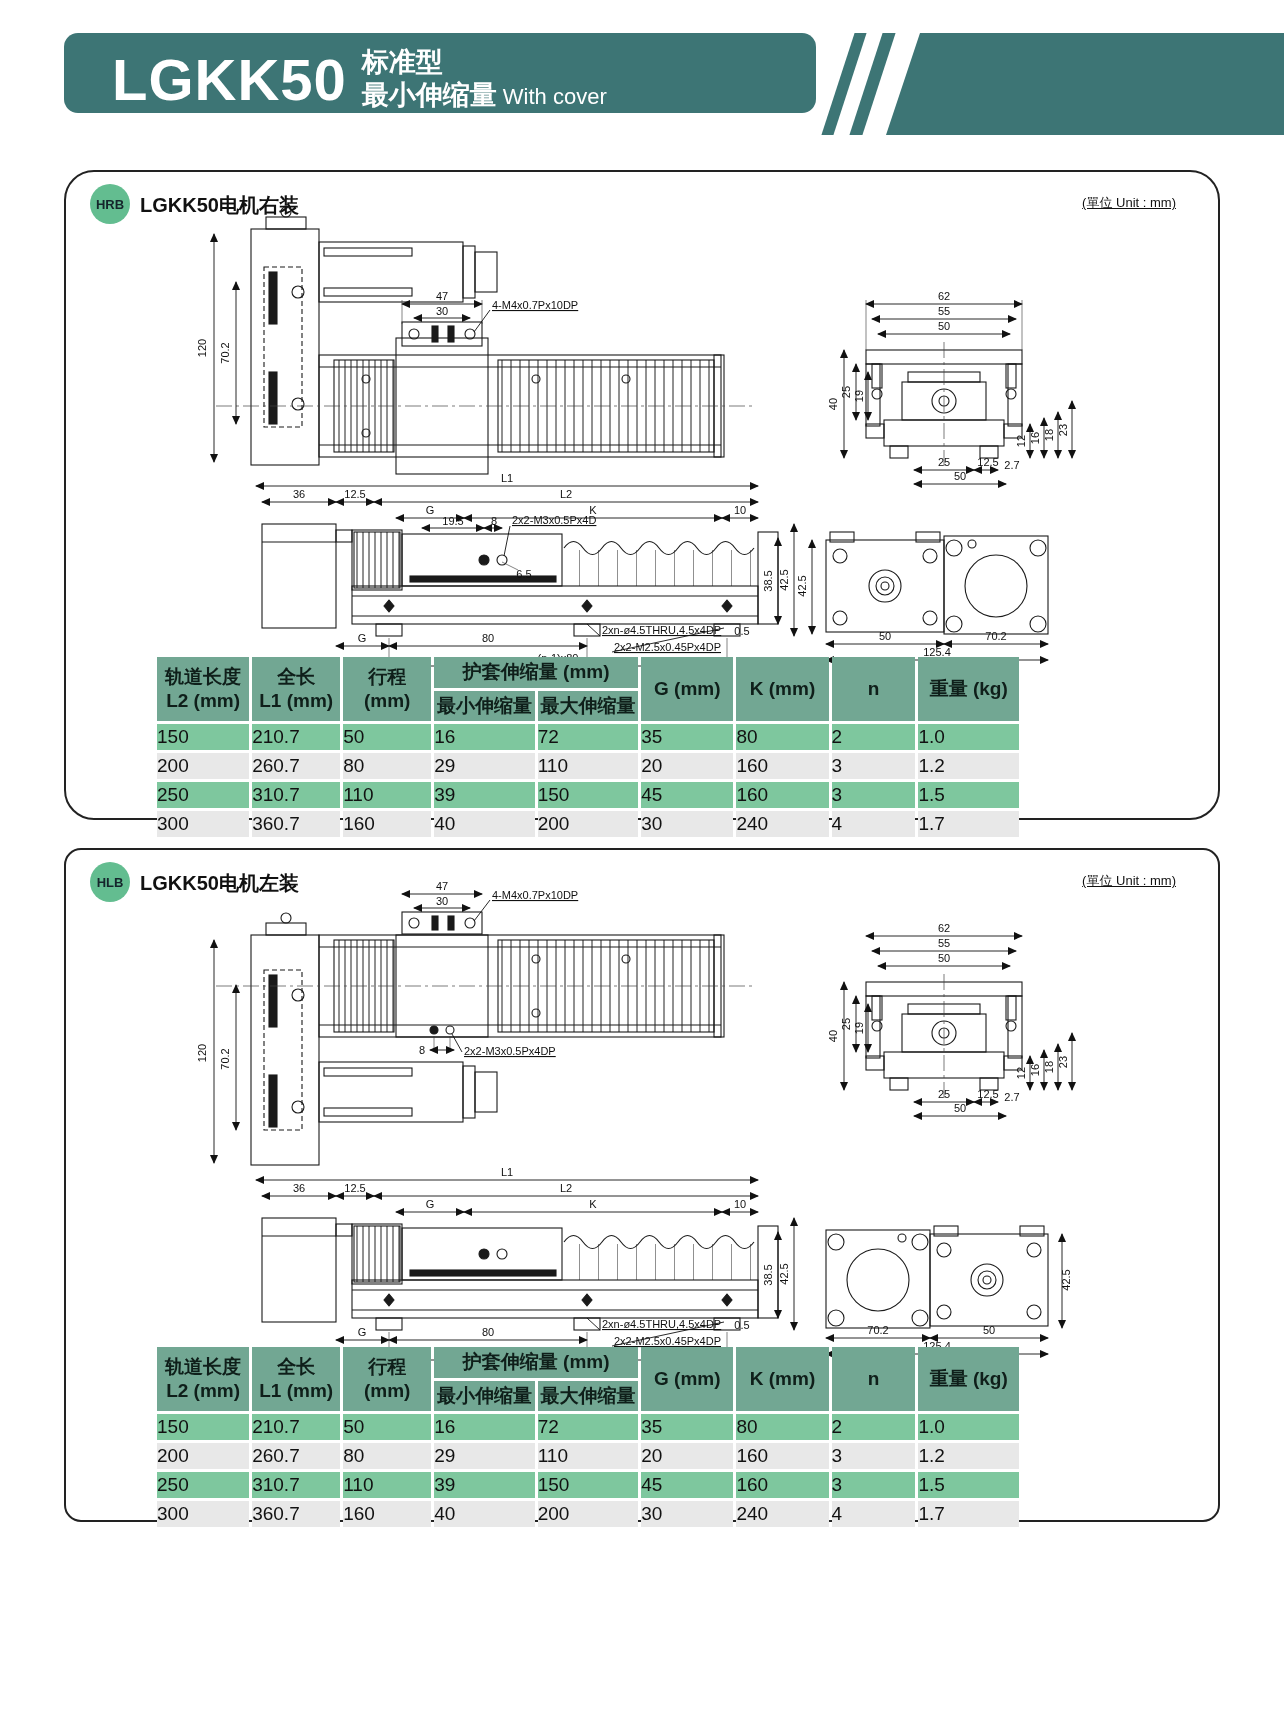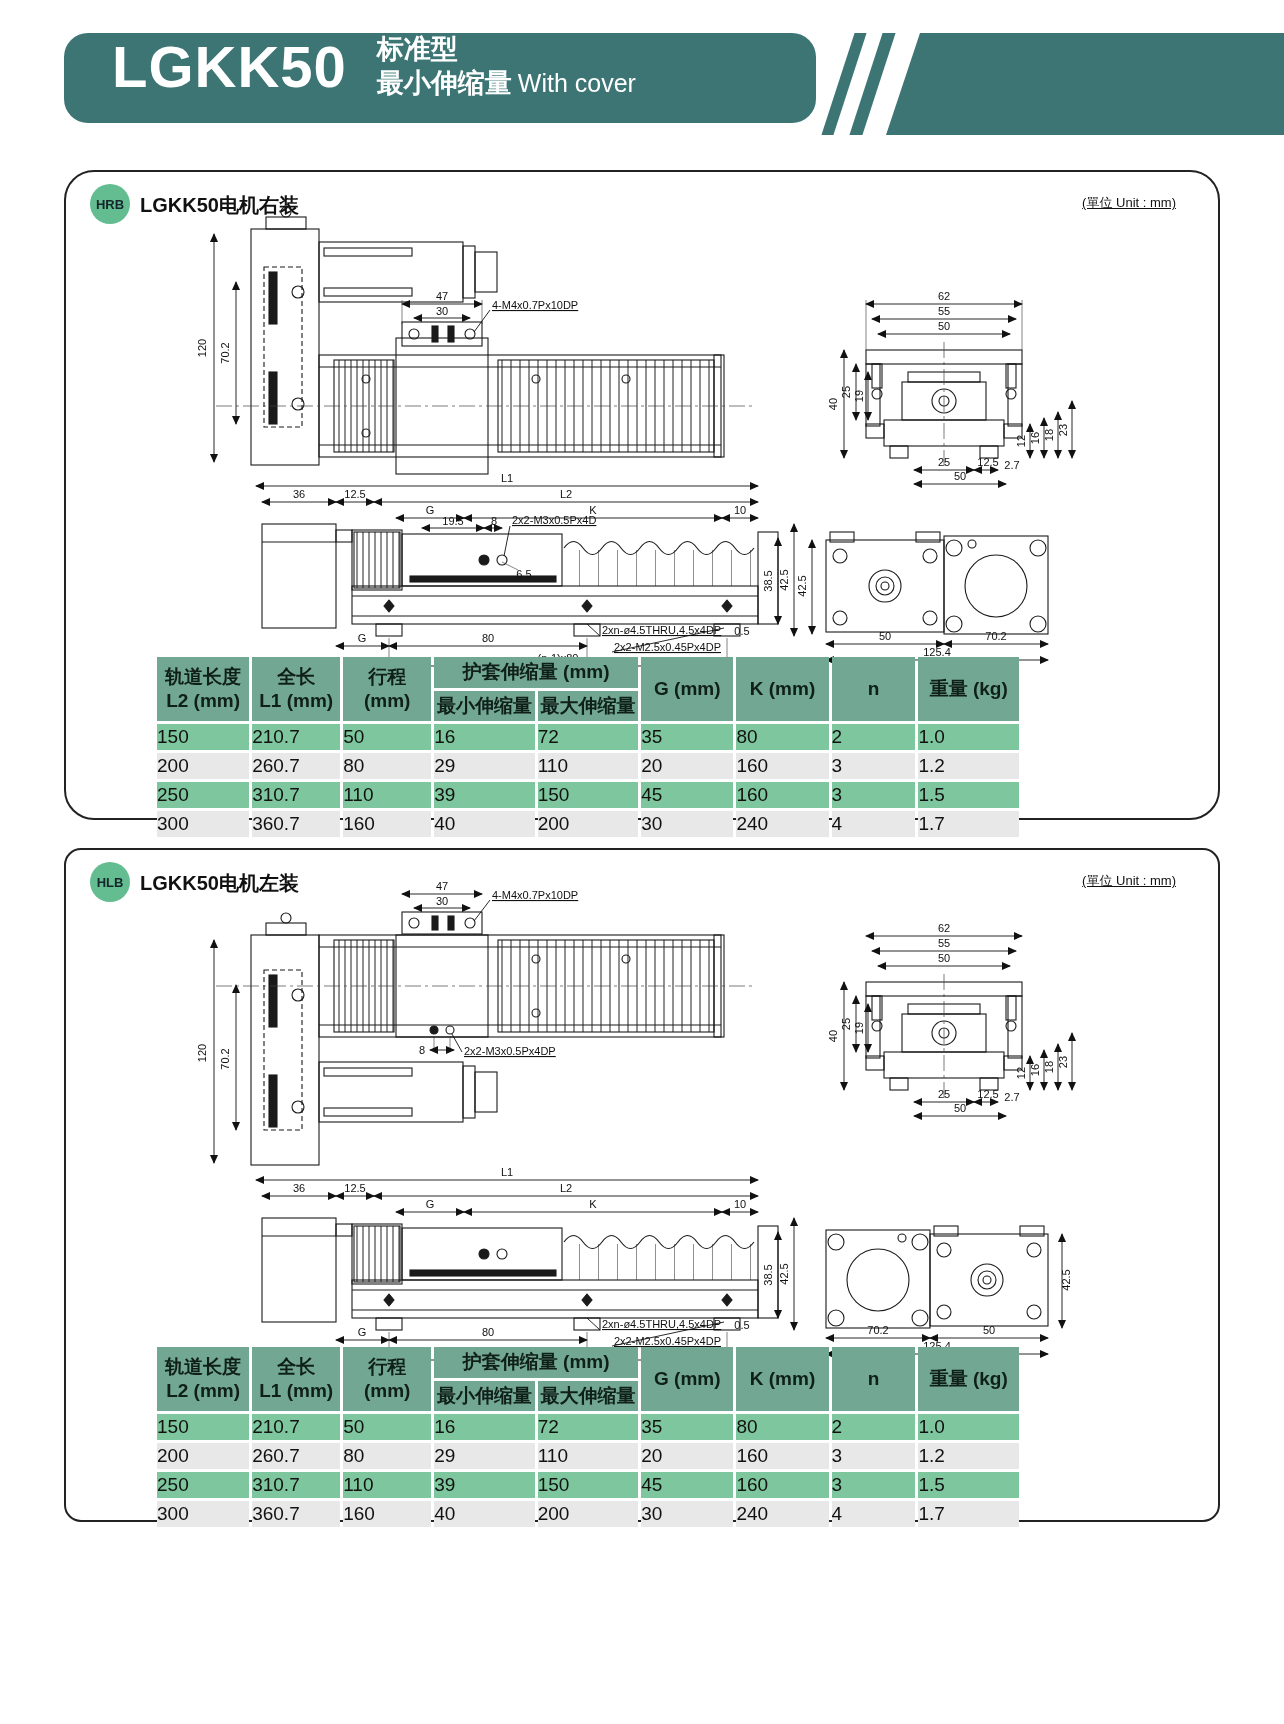--- a/index.html
+++ b/index.html
@@ -1,25 +1,25 @@
 <!DOCTYPE html>
 <html><head>
 <meta charset="utf-8">
 <style>
   html,body{margin:0;padding:0;background:#fff;}
   .page{position:relative;width:1284px;height:1724px;background:#fff;overflow:hidden;
         font-family:"Liberation Sans",sans-serif;color:#111;}
   
-  .banner{position:absolute;left:64px;top:33px;width:752px;height:90px;background:#3d7575;
-          border-radius:24px;display:flex;align-items:flex-start;padding-left:48px;box-sizing:border-box;}
+  .banner{position:absolute;left:64px;top:33px;width:752px;height:80px;background:#3d7575;
+          border-radius:14px;display:flex;align-items:flex-end;padding-left:48px;box-sizing:border-box;}
   .banner .model{font-size:58px;font-weight:bold;color:#fff;letter-spacing:1px;}
-  .banner .subs{margin-left:30px;color:#fff;line-height:1.25;}
+  .banner .subs{margin-left:15px;color:#fff;line-height:1.25;}
   .banner .subs .l1{font-size:27px;font-weight:bold;}
   .banner .subs .l2{font-size:27px;font-weight:bold;}
-  .banner .subs .en{font-size:25px;font-weight:normal;margin-left:6px;}
+  .banner .subs .en{font-size:22px;font-weight:normal;margin-left:6px;}
   .slash{position:absolute;top:33px;height:102px;background:#3d7575;transform:skewX(-18deg);}
   .slash.s1{left:838px;width:12px;}
   .slash.s2{left:866px;width:13px;}
   .hblock{position:absolute;left:886px;top:33px;width:398px;height:102px;background:#3d7575;
           clip-path:polygon(34px 0,100% 0,100% 100%,0 100%);}
   
   .panel{position:absolute;left:64px;width:1156px;background:#fff;border:2px solid #222;
          border-radius:30px;box-sizing:border-box;}
   .panel.p1{top:170px;height:650px;}
   .panel.p2{top:848px;height:674px;border-radius:17px;}

